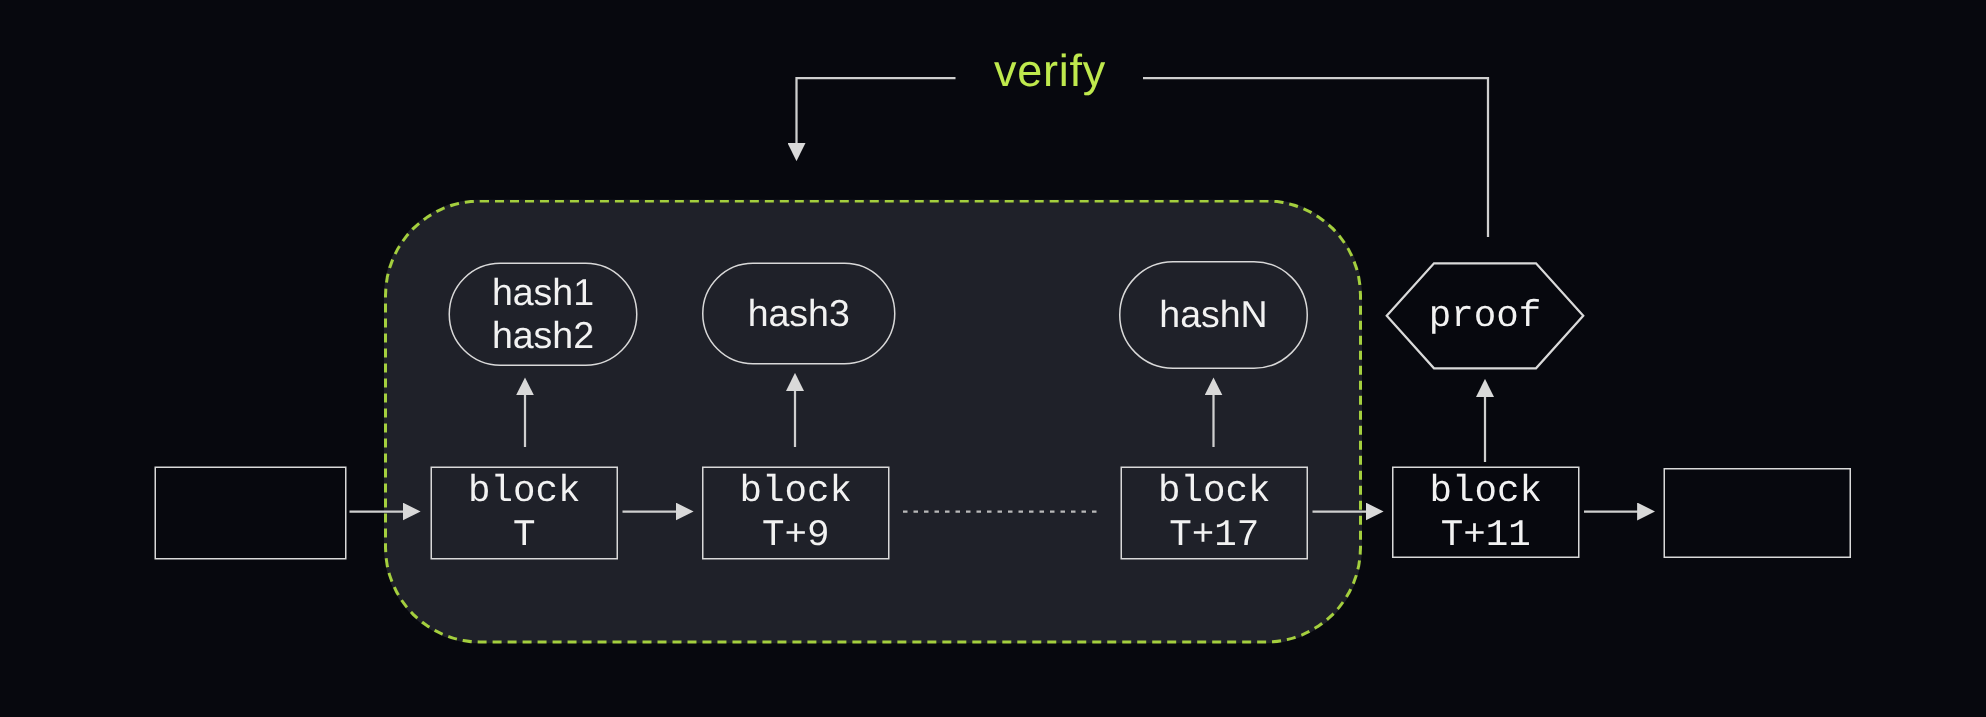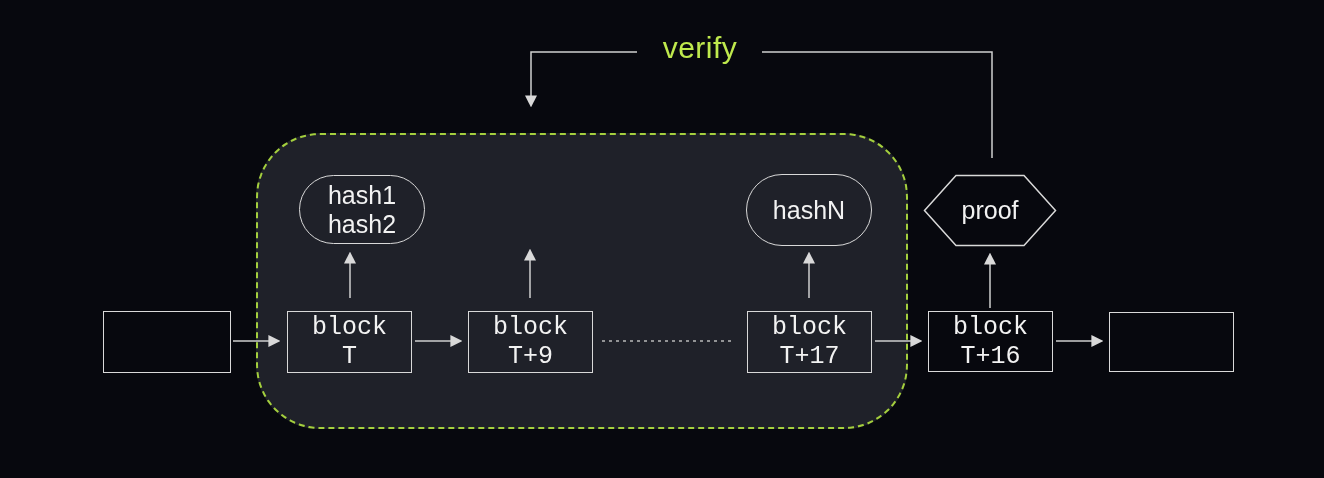--- a/index.html
+++ b/index.html
@@ -38,21 +38,21 @@
     box-sizing: border-box;
     color: #f2f2f2;
     font-size: 25px;
     line-height: 1.16;
     text-align: center;
   }
   .box { border: 1.5px solid #d9d9d9; background: transparent; font-family: Liberation Mono, monospace; }
   .oval { border: 1.5px solid #d9d9d9; border-radius: 40px; background: transparent; }
   .hex { border: none; }
   .hex svg { position: absolute; left: 0; top: 0; }
-  .hex span { position: relative; }
+  .hex span { position: relative; font-family: Liberation Mono, monospace; }
   .verify-label {
     position: absolute;
     left: 630px;
     top: 31px;
     width: 140px;
     text-align: center;
     color: #bfe94d;
     font-size: 30px;
     letter-spacing: 0.5px;
   }
@@ -96,20 +96,23 @@
     <path d="M809,298 L809,254" fill="none" stroke="#cfcfcf" stroke-width="1.5" marker-end="url(#arrow)"></path>
     <path d="M990,308 L990,255" fill="none" stroke="#cfcfcf" stroke-width="1.5" marker-end="url(#arrow)"></path>
   </svg>
 
   <div class="verify-label">verify</div>
 
   <div class="node oval n-hash12">
     <span>hash1</span>
     <span>hash2</span>
   </div>
+  <div class="node oval n-hash3">
+    <span>hash3</span>
+  </div>
   <div class="node oval n-hashN">
     <span>hashN</span>
   </div>
 
   <div class="node hex n-proof">
     <svg width="134" height="73" viewBox="0 0 134 73">
       <polygon points="1.5,36.5 33,1.5 101,1.5 132.5,36.5 101,71.5 33,71.5" fill="none" stroke="#d9d9d9" stroke-width="1.5"></polygon>
     </svg>
     <span>proof</span>
   </div>
@@ -124,19 +127,19 @@
   <div class="node box n-block-t1">
     <span>block</span>
     <span>T+9</span>
   </div>
   <div class="node box n-block-t10">
     <span>block</span>
     <span>T+17</span>
   </div>
   <div class="node box n-block-t11">
     <span>block</span>
-    <span>T+16</span>
+    <span>T+11</span>
   </div>
   <div class="node box n-empty-right">
     <span></span>
   </div>
 
 </div>
 
 </body></html>

